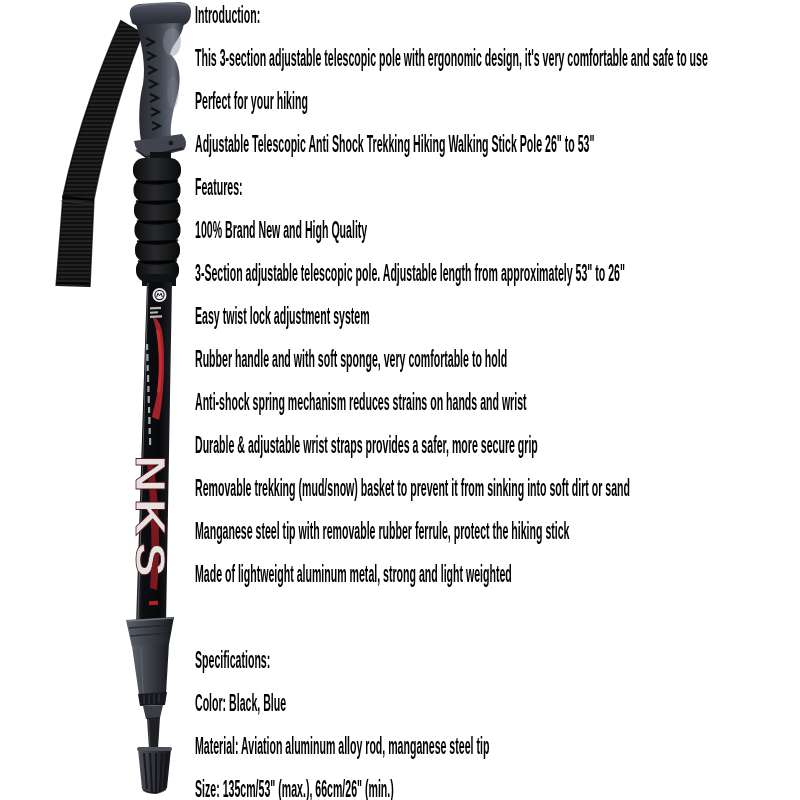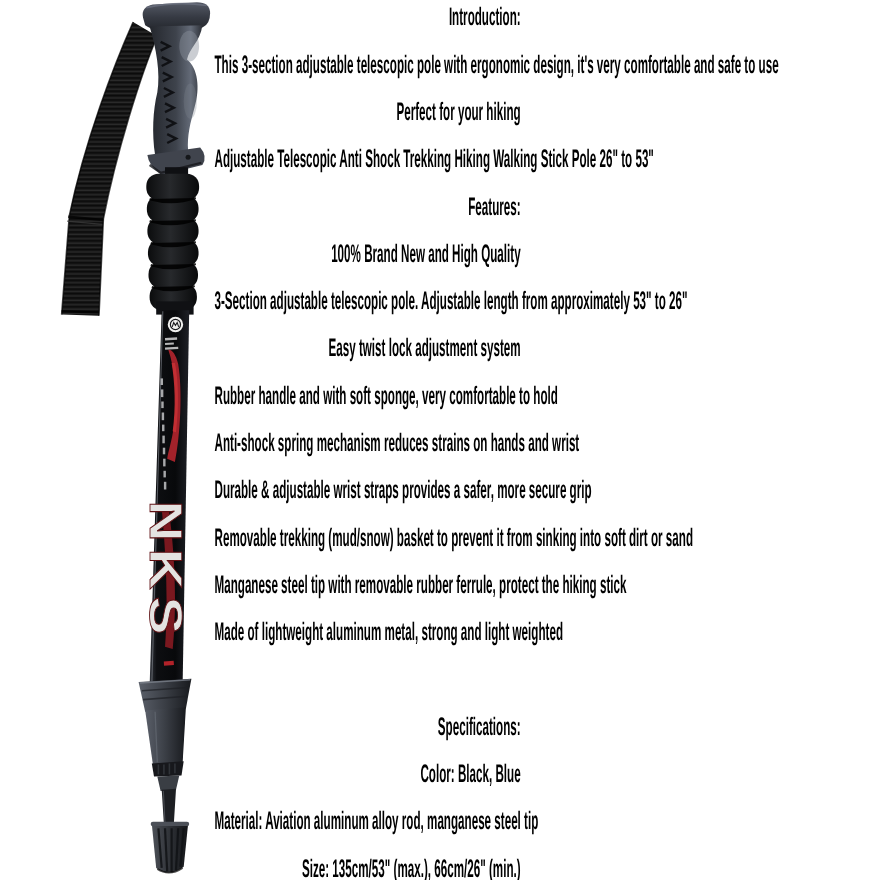--- a/index.html
+++ b/index.html
@@ -2,21 +2,21 @@
 <html><head>
 <meta charset="utf-8">
 <style>
   html, body { margin: 0; padding: 0; }
   body {
     width: 800px; height: 800px;
     background: #ffffff;
     overflow: hidden;
     font-family: "Liberation Sans", sans-serif;
   }
-  .page { display: flex; width: 800px; height: 800px; text-align: right; }
+  .page { display: flex; width: 800px; height: 800px; }
   .photo { width: 195px; flex: none; margin: 0; padding: 0; }
   .photo svg { display: block; }
   .desc { flex: 1; margin-top: -6px; min-width: 0; }
   .line {
     margin: 0;
     line-height: 43px;
     font-weight: bold;
     font-size: 23px;
     color: #000000;
     white-space: nowrap;

